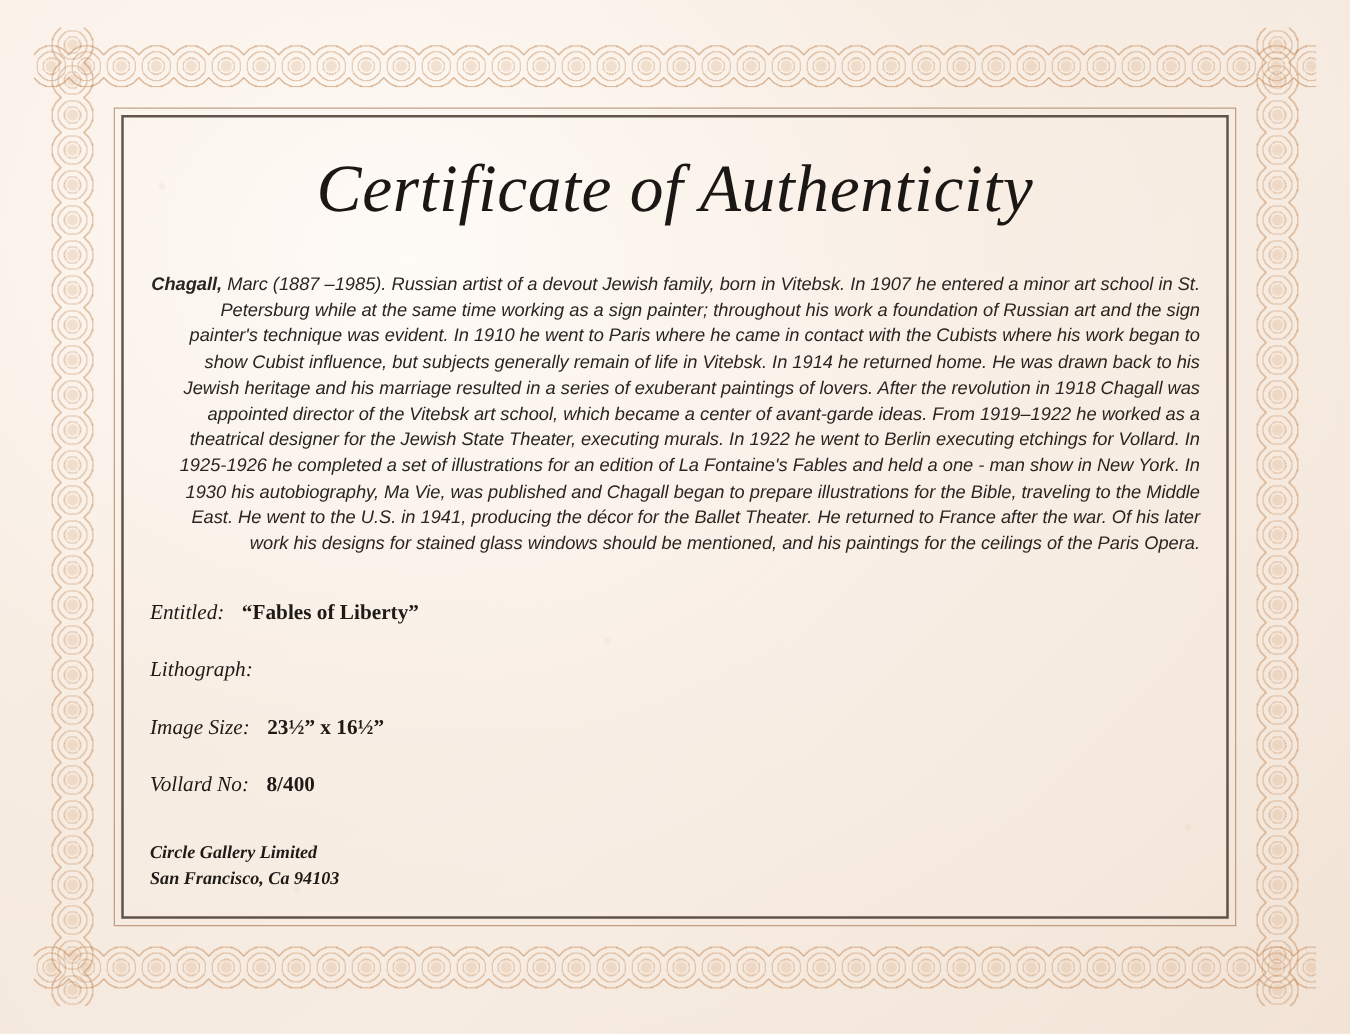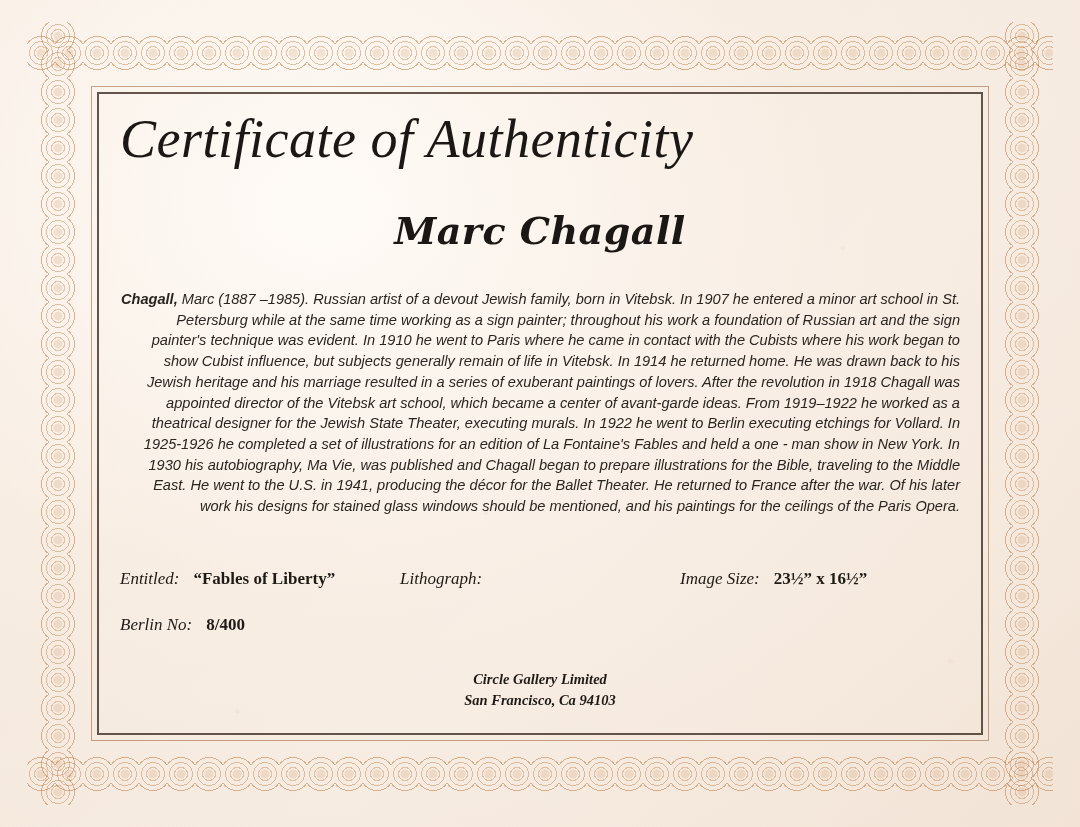--- a/index.html
+++ b/index.html
@@ -99,26 +99,27 @@
   
   .content {
     position: absolute;
     left: 120px;
     top: 100px;
     right: 120px;
     bottom: 102px;
   }
 
   .title {
+    text-align: center;
     font-family: "Liberation Serif", serif;
     font-size: 54px;
     font-style: italic;
     color: #1b1714;
     letter-spacing: 0.5px;
-    margin-top: 8px;
+    margin-top: 20px;
   }
 
   .artist {
     text-align: center;
     margin-top: 38px;
     font-family: "DejaVu Serif", serif;
     font-size: 38px;
     font-style: italic;
     font-weight: bold;
     color: #1b1714;
@@ -133,23 +134,23 @@
     line-height: 1.42;
     color: #2a2521;
     text-align: right;
   }
   .bio .lead {
     font-weight: bold;
     font-style: italic;
   }
 
   .details {
-    margin-top: 52px;
+    margin-top: 34px;
     display: grid;
-    grid-template-columns: 1fr 1fr 1fr;
+    grid-template-columns: 1fr;
     row-gap: 26px;
   }
   .field {
     display: flex;
     align-items: baseline;
     font-family: "Liberation Serif", serif;
     font-size: 17px;
     color: #1e1a16;
   }
   .field .lbl {
@@ -157,21 +158,21 @@
     white-space: nowrap;
   }
   .field .val {
     font-weight: bold;
     margin-left: 14px;
   }
   .col-right .lbl { }
 
   .gallery {
     margin-top: 34px;
-    text-align: center;
+    text-align: left;
     font-family: "Liberation Serif", serif;
     font-weight: bold;
     font-style: italic;
     font-size: 14.5px;
     color: #1e1a16;
     line-height: 1.45;
   }
 </style>
 </head>
 <body>
@@ -194,40 +195,39 @@
       <div class="guilloche-v"></div>
     </div>
     <div class="inner-rule"></div>
     <div class="inner-rule2"></div>
   </div>
 
   <div class="content">
 
     <div class="title">Certificate of Authenticity</div>
 
-    <div class="artist">Marc Chagall</div>
 
     <div class="bio">
       <span class="lead">Chagall,</span><span> Marc (1887 –1985).  Russian artist of a devout Jewish family, born in Vitebsk.  In 1907 he entered a minor art school in St. Petersburg while at the same time working as a sign painter; throughout his work a foundation of Russian art and the sign painter's technique was evident.  In 1910 he went to Paris where he came in contact with the Cubists where his work began to show Cubist influence, but subjects generally remain of life in Vitebsk.  In 1914 he returned home.  He was drawn back to his Jewish heritage and his marriage resulted in a series of exuberant paintings of lovers.  After the revolution in 1918 Chagall was appointed director of the Vitebsk art school, which became a center of avant-garde ideas.  From 1919–1922 he worked as a theatrical designer for the Jewish State Theater, executing murals.  In 1922 he went to Berlin executing etchings for Vollard.  In 1925-1926 he completed a set of illustrations for an edition of La Fontaine's Fables and held a one - man show in New York.  In 1930 his autobiography, Ma Vie, was published and Chagall began to prepare illustrations for the Bible, traveling to the Middle East.  He went to the U.S. in 1941, producing the décor for the Ballet Theater.  He returned to France after the war.  Of his later work his designs for stained glass windows should be mentioned, and his paintings for the ceilings of the Paris Opera.</span>
     </div>
 
     <div class="details">
       <div class="field">
         <span class="lbl">Entitled:</span>
         <span class="val">“Fables of Liberty”</span>
       </div>
       <div class="field col-right">
         <span class="lbl">Lithograph:</span>
       </div>
       <div class="field">
         <span class="lbl">Image Size:</span>
         <span class="val">23½” x 16½”</span>
       </div>
       <div class="field col-right">
-        <span class="lbl">Berlin No:</span>
+        <span class="lbl">Vollard No:</span>
         <span class="val">8/400</span>
       </div>
     </div>
 
     <div class="gallery">
       <div>Circle Gallery Limited</div>
       <div>San Francisco, Ca 94103</div>
     </div>
 
   </div>

